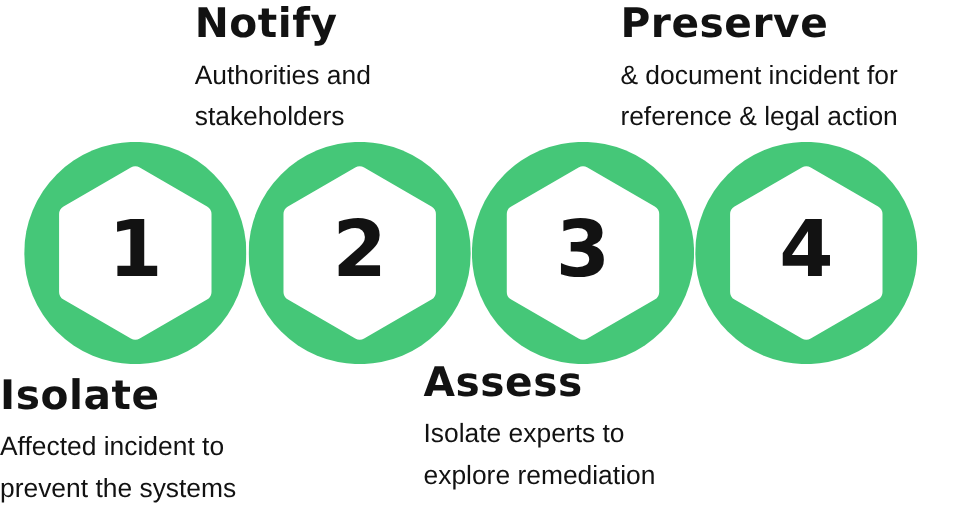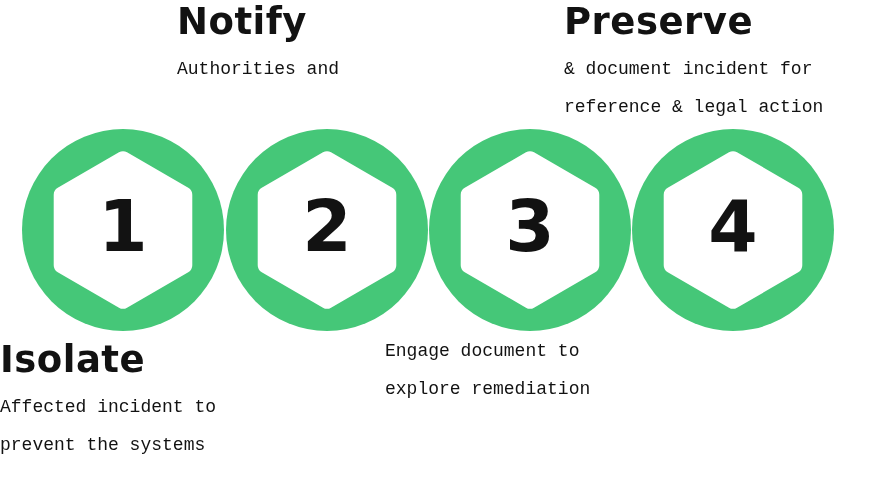--- a/index.html
+++ b/index.html
@@ -43,40 +43,40 @@
   .label { position: absolute; text-align: left; }
   .label .title {
     font-family: "DejaVu Sans", "Liberation Sans", sans-serif;
     font-weight: bold;
     font-size: 37px;
     line-height: 44px;
     letter-spacing: 0.5px;
   }
   .label .desc {
     margin-top: 6px;
-    font-size: 18px;
+    font-size: 24px;
     line-height: 38px;
-    font-family: Liberation Mono, monospace;
   }
   .label .desc span { display: block; }
 
   .label-notify   { left: 177px; top: 0;     width: 300px; }
   .label-preserve { left: 564px; top: 0;     width: 338px; }
   .label-isolate  { left: 0px;   top: 338px; width: 246px; }
   .label-assess   { left: 385px; top: 326px; width: 290px; }
 </style>
 </head>
 <body>
 
 <div class="canvas">
 
   <div class="label label-notify">
     <div class="title">Notify</div>
     <div class="desc">
       <span>Authorities and</span>
+      <span>stakeholders</span>
     </div>
   </div>
 
   <div class="label label-preserve">
     <div class="title">Preserve</div>
     <div class="desc">
       <span>&amp; document incident for</span>
       <span>reference &amp; legal action</span>
     </div>
   </div>
@@ -115,19 +115,20 @@
 
   <div class="label label-isolate">
     <div class="title">Isolate</div>
     <div class="desc">
       <span>Affected incident to</span>
       <span>prevent the systems</span>
     </div>
   </div>
 
   <div class="label label-assess">
+    <div class="title">Assess</div>
     <div class="desc">
-      <span>Engage document to</span>
+      <span>Isolate experts to</span>
       <span>explore remediation</span>
     </div>
   </div>
 
 </div>
 
 </body></html>

